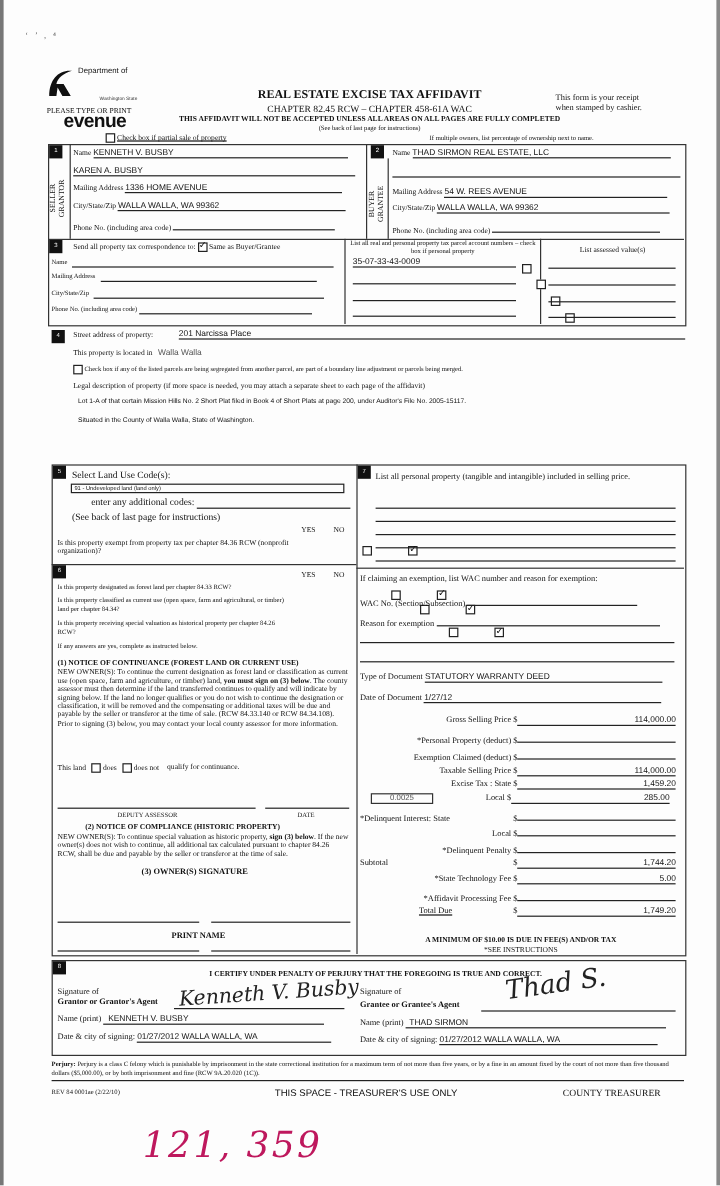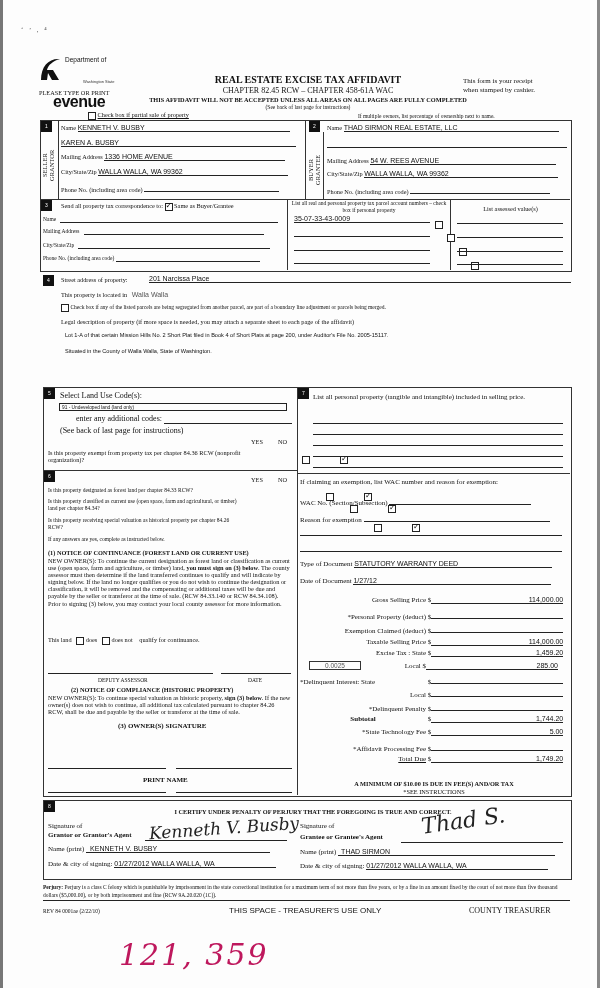--- a/index.html
+++ b/index.html
@@ -250,24 +250,24 @@
     <div style="position:absolute;top:28px;"><span style="display:inline-block;width:126px;text-align:right;">Exemption Claimed (deduct)</span> <span>$</span><span class="line fill rt" style="display:inline-block;width:132px;height:8px;"></span></div>
     <div style="position:absolute;top:42px;"><span style="display:inline-block;width:126px;text-align:right;">Taxable Selling Price</span> <span>$</span><span class="line fill rt" style="display:inline-block;width:132px;">114,000.00</span></div>
     <div style="position:absolute;top:53px;"><span style="display:inline-block;width:126px;text-align:right;">Excise Tax : State</span> <span>$</span><span class="line fill rt" style="display:inline-block;width:132px;">1,459.20</span></div>
     <div style="position:absolute;top:65px;">
       <span class="sans ctr" style="display:inline-block;width:50px;border:1px solid #333;font-size:6.5px;color:#555;margin-left:9px;">0.0025</span>
       <span style="display:inline-block;width:58px;text-align:right;">Local</span> <span>$</span><span class="line fill rt" style="display:inline-block;width:132px;">285.00</span>
     </div>
     <div style="position:absolute;top:79px;"><span style="display:inline-block;width:126px;text-align:left;">*Delinquent Interest: State</span> <span>$</span><span class="line fill rt" style="display:inline-block;width:132px;height:8px;"></span></div>
     <div style="position:absolute;top:92px;"><span style="display:inline-block;width:126px;text-align:right;">Local</span> <span>$</span><span class="line fill rt" style="display:inline-block;width:132px;height:8px;"></span></div>
     <div style="position:absolute;top:106px;"><span style="display:inline-block;width:126px;text-align:right;">*Delinquent Penalty</span> <span>$</span><span class="line fill rt" style="display:inline-block;width:132px;height:8px;"></span></div>
-    <div style="position:absolute;top:119px;"><span style="display:inline-block;width:126px;text-align:center;font-weight:bold;">Subtotal</span> <span>$</span><span class="line fill rt" style="display:inline-block;width:132px;">1,744.20</span></div>
+    <div style="position:absolute;top:119px;"><span style="display:inline-block;width:126px;text-align:left;">Subtotal</span> <span>$</span><span class="line fill rt" style="display:inline-block;width:132px;">1,744.20</span></div>
     <div style="position:absolute;top:132px;"><span style="display:inline-block;width:126px;text-align:right;">*State Technology Fee</span> <span>$</span><span class="line fill rt" style="display:inline-block;width:132px;">5.00</span></div>
     <div style="position:absolute;top:146px;"><span style="display:inline-block;width:126px;text-align:right;">*Affidavit Processing Fee</span> <span>$</span><span class="line fill rt" style="display:inline-block;width:132px;height:8px;"></span></div>
-    <div style="position:absolute;top:159px;"><span style="display:inline-block;width:126px;text-align:right;text-decoration:underline;">Total Due</span> <span>$</span><span class="line fill rt" style="display:inline-block;width:132px;">1,749.20</span></div>
+    <div style="position:absolute;top:159px;"><span style="display:inline-block;width:126px;text-align:center;text-decoration:underline;">Total Due</span> <span>$</span><span class="line fill rt" style="display:inline-block;width:132px;">1,749.20</span></div>
   </div>
 
   <div class="abs f6 b ctr" style="left:300px;top:780px;width:262px;">A MINIMUM OF $10.00 IS DUE IN FEE(S) AND/OR TAX</div>
   <div class="abs f6 ctr" style="left:300px;top:788px;width:262px;">*SEE INSTRUCTIONS</div>
 
   
   <div class="abs box" style="left:40px;top:800px;width:527px;height:78px;"></div>
   <div class="secnum" style="left:41px;top:801px;">8</div>
   <div class="abs f6 b ctr" style="left:60px;top:808px;width:500px;">I CERTIFY UNDER PENALTY OF PERJURY THAT THE FOREGOING IS TRUE AND CORRECT.</div>
 

